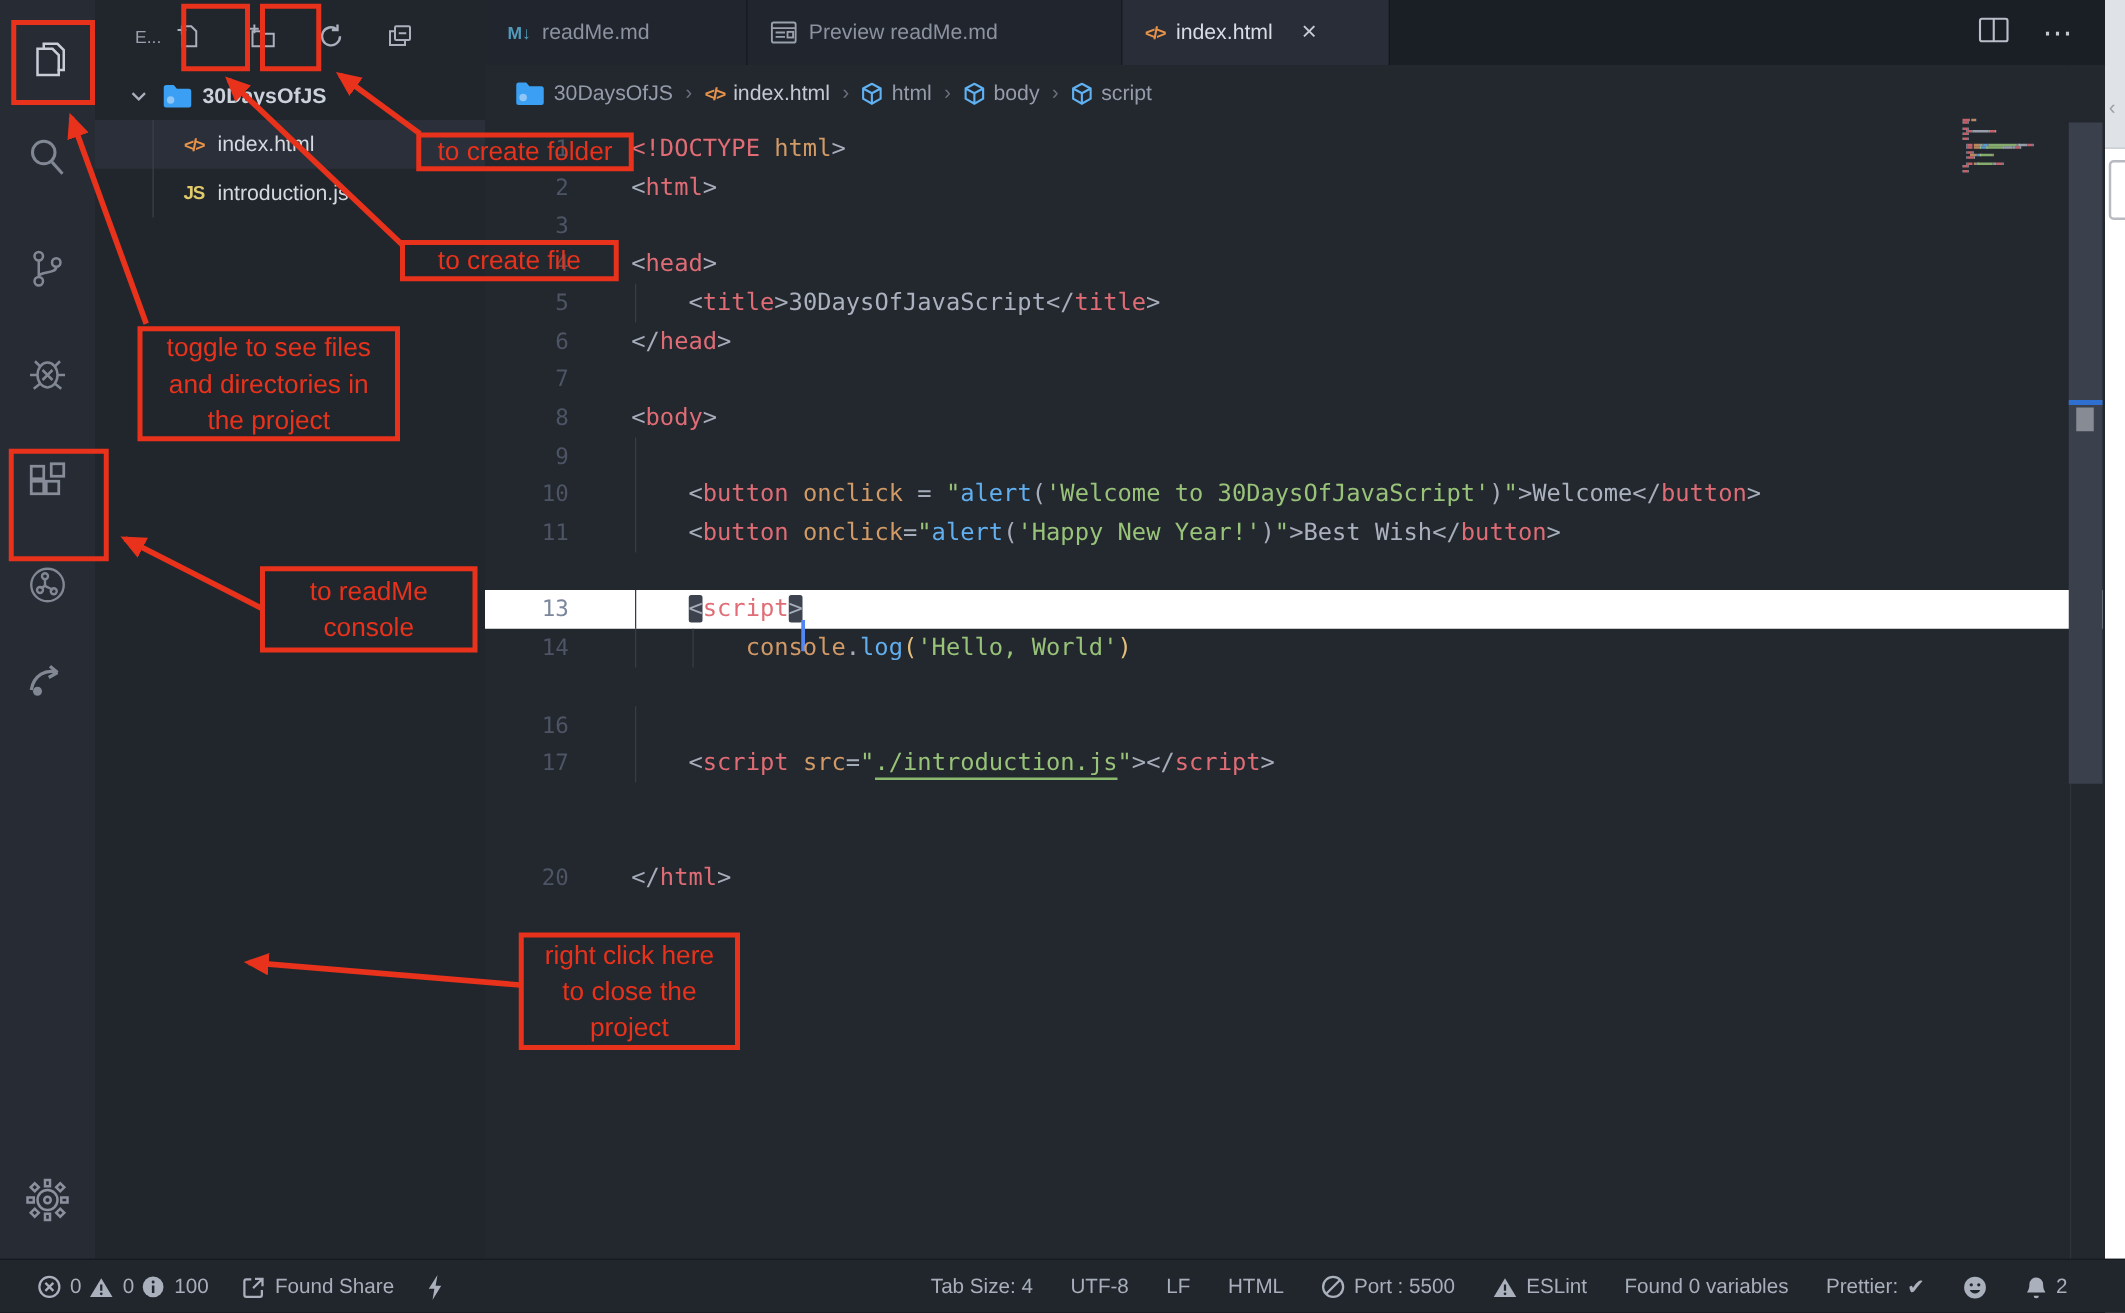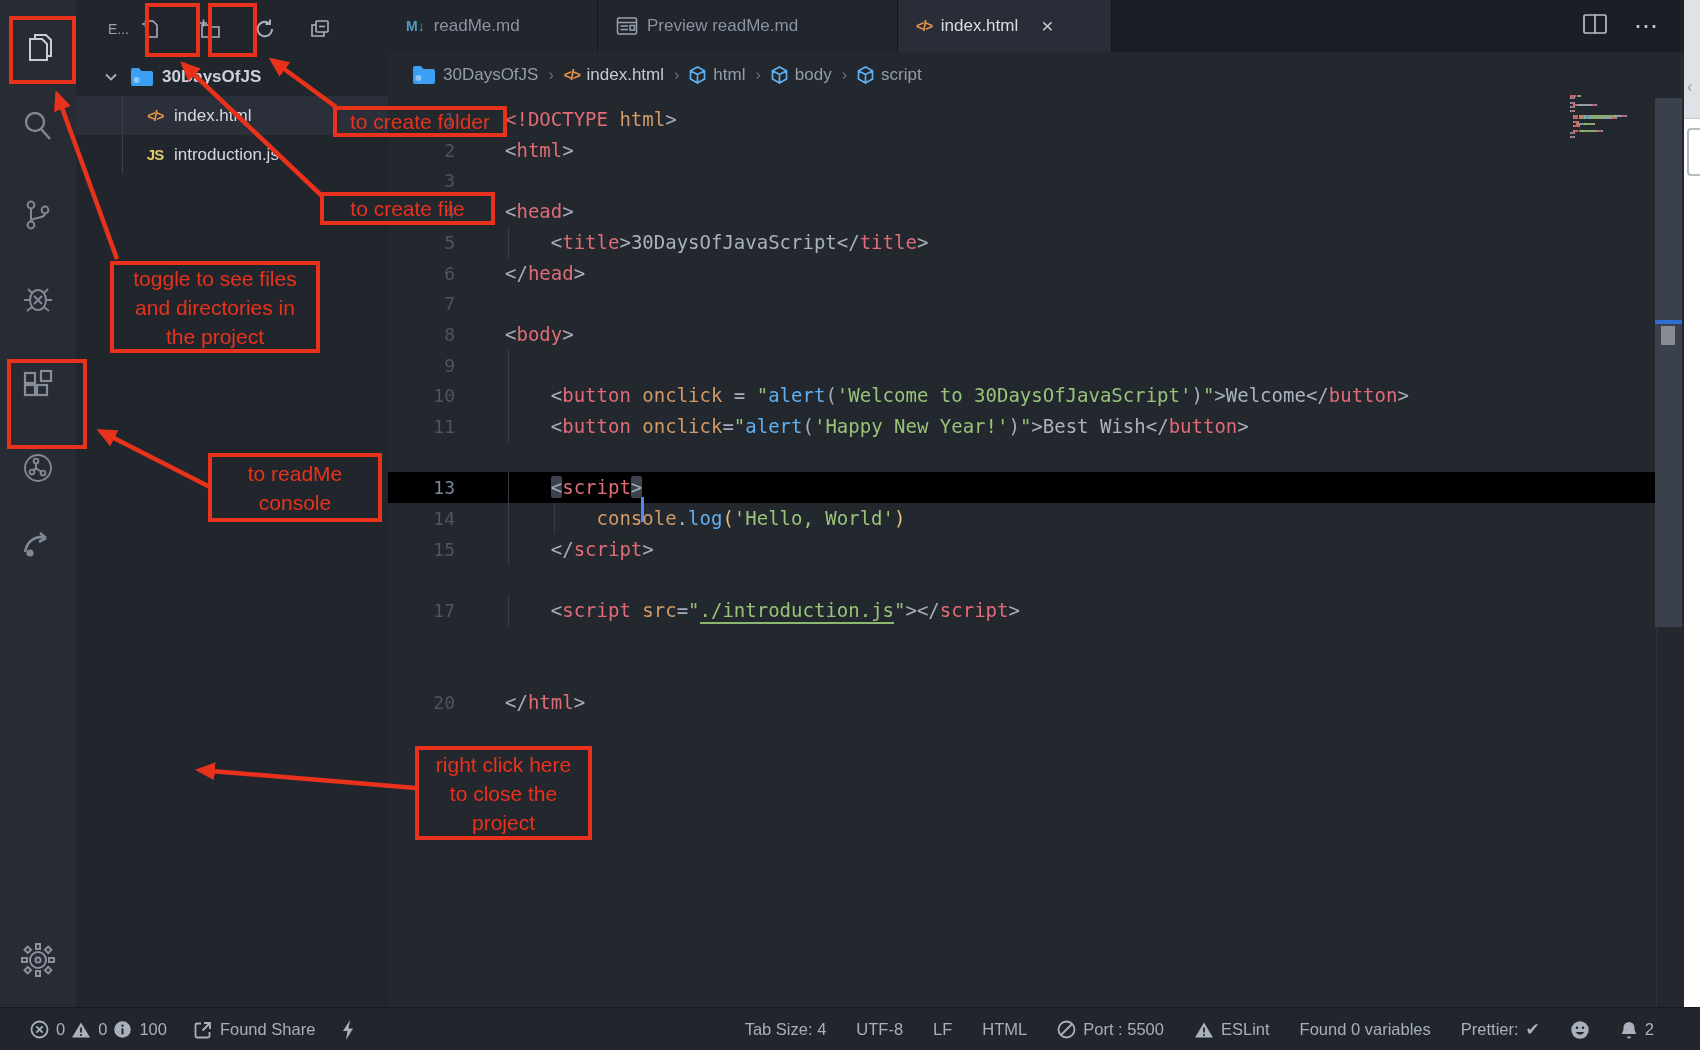--- a/index.html
+++ b/index.html
@@ -27,21 +27,21 @@
   #editor-actions{position:absolute;right:40px;top:0;height:52px;display:flex;align-items:center;gap:26px;color:#b9bfc9;}
   #editor-actions svg{stroke:#b9bfc9;fill:none;stroke-width:1.7;}
   #more-dots{font-size:24px;letter-spacing:2px;color:#c3c8d0;}
   
   #breadcrumb{position:absolute;left:388px;top:52px;right:46px;height:46px;background:#23272e;display:flex;align-items:center;padding-left:24px;font-size:17px;color:#949caa;gap:7px;}
   .crumb{display:flex;align-items:center;gap:7px;}
   .crumb-sep{color:#6b717d;font-size:16px;padding:0 3px;}
   
   #code{position:absolute;left:388px;top:0;width:1294px;height:1007px;}
   .code-line{position:absolute;left:0;width:1294px;height:31px;font-family:"DejaVu Sans Mono",monospace;font-size:19px;line-height:31px;white-space:pre;}
-  .code-line.current{background:#000000;}
+  .code-line.current{background:#ffffff;}
   .ln{position:absolute;left:0;top:0;width:67px;text-align:right;color:#4d5565;font-size:18px;}
   .current .ln{color:#7b879d;}
   .lt{position:absolute;left:117px;top:0;}
   .guide{position:absolute;top:0;width:1px;height:31px;background:#373d47;}
   .tok-tag{color:#e06c75}.tok-punc{color:#a6adba}.tok-attr{color:#d19a66}
   .tok-str{color:#98c379}.tok-fn{color:#61afef}.tok-fg{color:#abb2bf}.tok-yel{color:#e5c07b}
   .tok-link{color:#98c379;border-bottom:2px solid #8ab86f;padding-bottom:1px;}
   .tok-bx{background:#3c434f;border-radius:2px;}
   .cursor{display:inline-block;width:0;position:relative;}
   .cursor::after{content:"";position:absolute;left:-1px;top:3px;width:2.5px;height:25px;background:#5287f5;}
@@ -291,21 +291,21 @@
       <div class="code-line" style="top: 196.1px;"><span class="ln">4</span><span class="lt"><span class="tok-punc">&lt;</span><span class="tok-tag">head</span><span class="tok-punc">&gt;</span></span></div>
       <div class="code-line" style="top: 226.8px;"><span class="ln">5</span><div class="guide" style="left:120px"></div><span class="lt"><span class="tok-fg">    </span><span class="tok-punc">&lt;</span><span class="tok-tag">title</span><span class="tok-punc">&gt;</span><span class="tok-fg">30DaysOfJavaScript</span><span class="tok-punc">&lt;/</span><span class="tok-tag">title</span><span class="tok-punc">&gt;</span></span></div>
       <div class="code-line" style="top: 257.5px;"><span class="ln">6</span><span class="lt"><span class="tok-punc">&lt;/</span><span class="tok-tag">head</span><span class="tok-punc">&gt;</span></span></div>
       <div class="code-line" style="top: 288.2px;"><span class="ln">7</span><span class="lt"></span></div>
       <div class="code-line" style="top: 318.9px;"><span class="ln">8</span><span class="lt"><span class="tok-punc">&lt;</span><span class="tok-tag">body</span><span class="tok-punc">&gt;</span></span></div>
       <div class="code-line" style="top: 349.6px;"><span class="ln">9</span><div class="guide" style="left:120px"></div><span class="lt"></span></div>
       <div class="code-line" style="top: 380.3px;"><span class="ln">10</span><div class="guide" style="left:120px"></div><span class="lt"><span class="tok-fg">    </span><span class="tok-punc">&lt;</span><span class="tok-tag">button</span><span class="tok-fg"> </span><span class="tok-attr">onclick</span><span class="tok-punc"> = </span><span class="tok-str">"</span><span class="tok-fn">alert</span><span class="tok-punc">(</span><span class="tok-str">'Welcome to 30DaysOfJavaScript'</span><span class="tok-punc">)</span><span class="tok-str">"</span><span class="tok-punc">&gt;</span><span class="tok-fg">Welcome</span><span class="tok-punc">&lt;/</span><span class="tok-tag">button</span><span class="tok-punc">&gt;</span></span></div>
       <div class="code-line" style="top: 411px;"><span class="ln">11</span><div class="guide" style="left:120px"></div><span class="lt"><span class="tok-fg">    </span><span class="tok-punc">&lt;</span><span class="tok-tag">button</span><span class="tok-fg"> </span><span class="tok-attr">onclick</span><span class="tok-punc">=</span><span class="tok-str">"</span><span class="tok-fn">alert</span><span class="tok-punc">(</span><span class="tok-str">'Happy New Year!'</span><span class="tok-punc">)</span><span class="tok-str">"</span><span class="tok-punc">&gt;</span><span class="tok-fg">Best Wish</span><span class="tok-punc">&lt;/</span><span class="tok-tag">button</span><span class="tok-punc">&gt;</span></span></div>
       <div class="code-line current" style="top: 472.4px;"><span class="ln">13</span><div class="guide" style="left:120px"></div><span class="lt"><span class="tok-fg">    </span><span class="tok-punc tok-bx">&lt;</span><span class="tok-tag">script</span><span class="tok-punc tok-bx">&gt;</span><span class="cursor"></span></span></div>
       <div class="code-line" style="top: 503.1px;"><span class="ln">14</span><div class="guide" style="left:120px"></div><div class="guide" style="left:166px"></div><span class="lt"><span class="tok-fg">        </span><span class="tok-attr">console</span><span class="tok-punc">.</span><span class="tok-fn">log</span><span class="tok-yel">(</span><span class="tok-str">'Hello, World'</span><span class="tok-yel">)</span></span></div>
-      <div class="code-line" style="top: 533.8px;"><span class="ln">15</span><div class="guide" style="left:120px"></div><span class="lt"><span class="tok-fg">    </span><span class="tok-punc">&lt;/</span><span class="tok-tag">script</span><span class="tok-punc">&gt;</span></span></div>
+      <div class="code-line" style="top: 564.5px;"><span class="ln">16</span><div class="guide" style="left:120px"></div><span class="lt"></span></div>
       <div class="code-line" style="top: 595.2px;"><span class="ln">17</span><div class="guide" style="left:120px"></div><span class="lt"><span class="tok-fg">    </span><span class="tok-punc">&lt;</span><span class="tok-tag">script</span><span class="tok-fg"> </span><span class="tok-attr">src</span><span class="tok-punc">=</span><span class="tok-str">"</span><span class="tok-link">./introduction.js</span><span class="tok-str">"</span><span class="tok-punc">&gt;</span><span class="tok-punc">&lt;/</span><span class="tok-tag">script</span><span class="tok-punc">&gt;</span></span></div>
       <div class="code-line" style="top: 687.3px;"><span class="ln">20</span><span class="lt"><span class="tok-punc">&lt;/</span><span class="tok-tag">html</span><span class="tok-punc">&gt;</span></span></div>
     </div>
 
   <div id="minimap">
       <div class="mm-row" style="top: 0px;">
         <span class="mm-seg" style="width: 6.48px; background: rgb(224, 108, 117);"></span>
         <span class="mm-seg" style="width: 0.72px;"></span>
         <span class="mm-seg" style="width: 2.88px; background: rgb(209, 154, 102);"></span>
         <span class="mm-seg" style="width: 0.72px; background: rgb(166, 173, 186);"></span>

